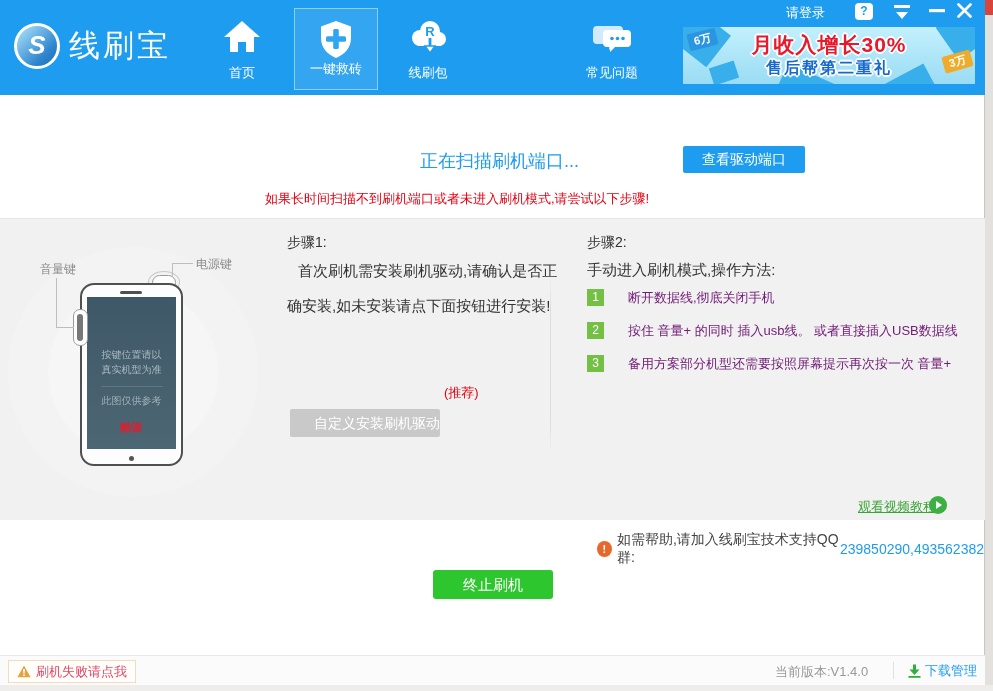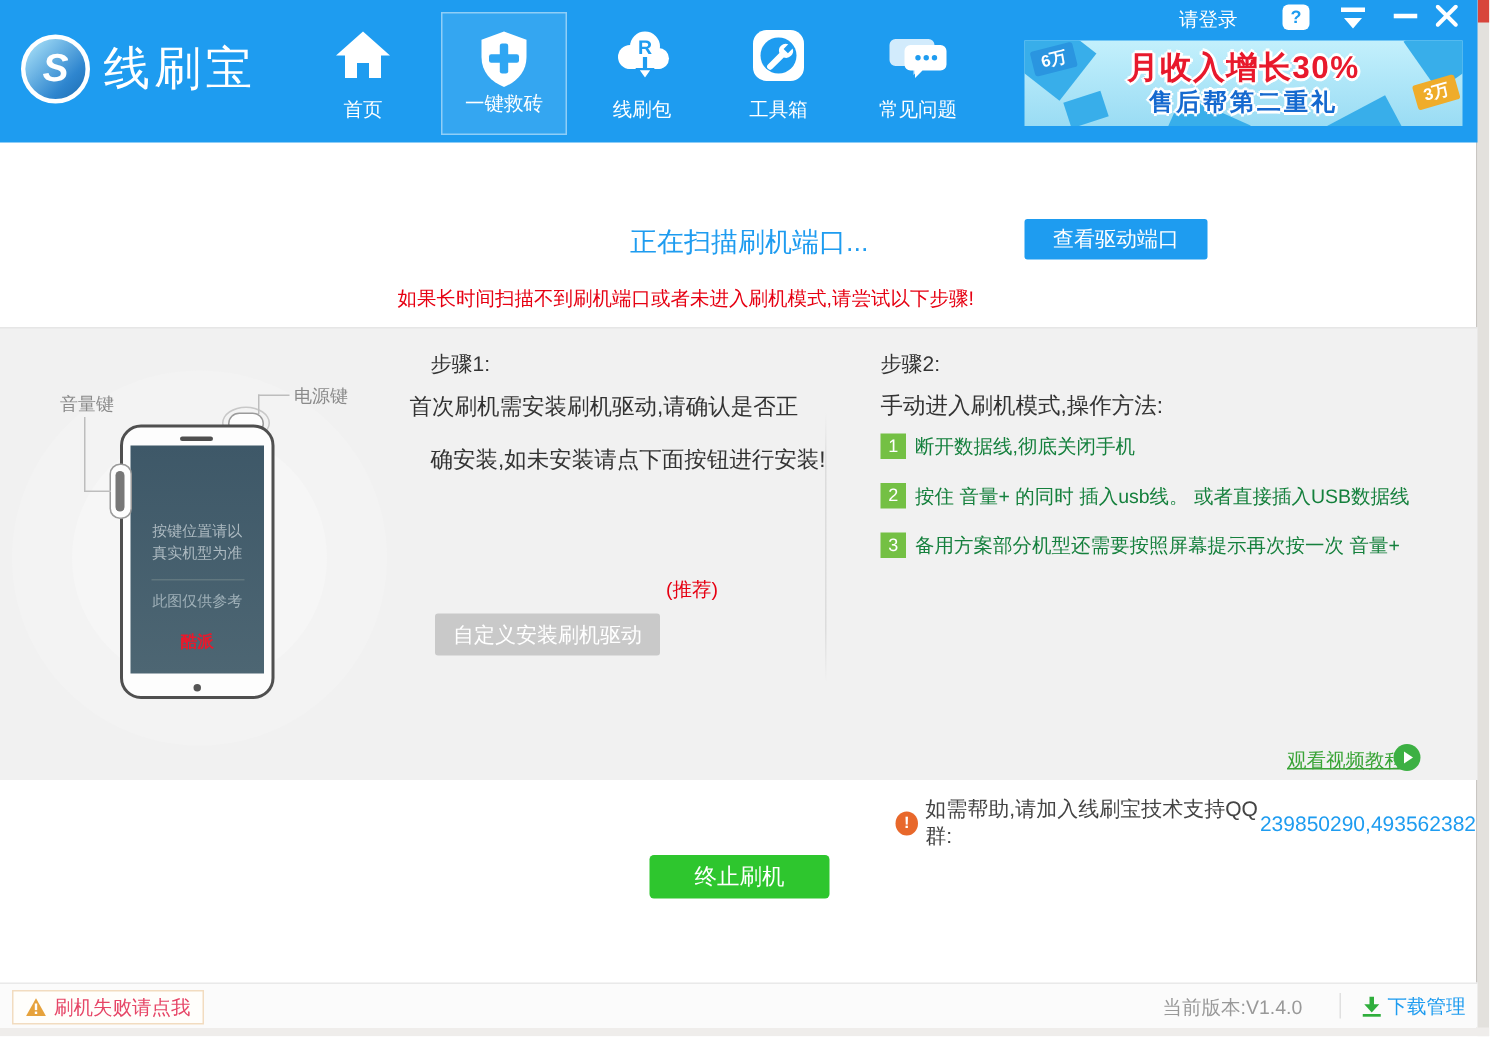--- a/index.html
+++ b/index.html
@@ -70,27 +70,27 @@
   .conn { position:absolute; background:#bdbdbd; }
   .conn-v1 { left:56px; top:278px; width:1px; height:50px; }
   .conn-v2 { left:56px; top:327px; width:18px; height:1px; }
   .conn-p1 { left:172px; top:263px; width:21px; height:1px; }
   .conn-p2 { left:172px; top:263px; width:1px; height:13px; }
 
   .col-title { position:absolute; font-size:14px; color:#333; }
   .step1-line { position:absolute; font-size:15px; color:#333; }
   .btn-auto { position:absolute; left:290px; top:372px; width:150px; height:28px; background:#1e9cf0; color:#fff; font-size:14px; text-align:center; line-height:28px; border-radius:2px; cursor:pointer; }
   .recommend { position:absolute; left:444px; top:384px; font-size:13px; color:#e60012; }
-  .btn-custom { position:absolute; left:290px; top:409px; width:150px; height:28px; background:#c9c9c9; color:#fff; font-size:14px; text-align:center; line-height:28px; border-radius:2px; cursor:pointer; }
+  .btn-custom { position:absolute; left:290px; top:409px; width:150px; height:28px; background:#c9c9c9; color:#fff; font-size:14px; text-align:right; line-height:28px; border-radius:2px; cursor:pointer; }
 
   .col-divider { position:absolute; left:550px; top:275px; width:1px; height:180px; background:linear-gradient(180deg,rgba(0,0,0,0),#dcdcdc 20%,#dcdcdc 80%,rgba(0,0,0,0)); }
 
   .step-row { position:absolute; left:587px; display:flex; align-items:flex-start; }
   .step-badge { width:17px; height:17px; background:#74c044; color:#fff; font-size:12px; text-align:center; line-height:17px; flex:0 0 17px; }
-  .step-text { margin-left:6px; font-size:13px; color:#15803d; line-height:17px; }
+  .step-text { margin-left:24px; font-size:13px; color:#701a75; line-height:17px; }
 
   .video-link { position:absolute; left:858px; top:498px; font-size:13px; color:#3aa437; text-decoration:underline; cursor:pointer; }
   .video-play { position:absolute; left:929px; top:496px; width:18px; height:18px; border-radius:50%; background:#3cb043; cursor:pointer; }
   .video-play::after { content:""; position:absolute; left:7px; top:5px; border-left:6px solid #fff; border-top:4px solid transparent; border-bottom:4px solid transparent; }
 
   
   .help-row { position:absolute; left:597px; top:531px; display:flex; align-items:center; font-size:14px; color:#444; }
   .help-bang { width:16px; height:16px; border-radius:50%; background:#e8682b; color:#fff; font-size:11px; font-weight:bold; text-align:center; line-height:16px; margin-right:5px; }
   .help-qq { color:#1e9cf0; cursor:pointer; }
   .btn-stop { position:absolute; left:433px; top:570px; width:120px; height:29px; background:#2ec62e; color:#fff; font-size:15px; text-align:center; line-height:29px; border-radius:3px; cursor:pointer; }
@@ -151,28 +151,20 @@
           <circle cx="23" cy="15" r="10" fill="#fff"></circle>
           <circle cx="32" cy="23" r="7" fill="#fff"></circle>
           <rect x="8" y="20" width="29" height="10" rx="5" fill="#fff"></rect>
           <text x="23" y="20" font-size="13" font-weight="bold" fill="#1e9cf0" text-anchor="middle">R</text>
           <rect x="21.6" y="22" width="2.8" height="9" fill="#1e9cf0"></rect>
           <path d="M18 30 L28 30 L23 37 Z" fill="#fff" stroke="#1e9cf0" stroke-width="1.5"></path>
         </svg>
         <div class="nav-label">线刷包</div>
       </div>
 
-      <div class="nav-item" style="left:477px;">
-        <svg class="nav-icon" viewBox="0 0 42 42">
-          <rect x="4" y="4" width="34" height="34" rx="9" fill="#fff"></rect>
-          <circle cx="21" cy="21" r="12" fill="#1e9cf0"></circle>
-          <path d="M27.5 13.5 a4.6 4.6 0 0 0 -5.9 5.9 l-7.6 7.6 a2 2 0 0 0 2.9 2.9 l7.6 -7.6 a4.6 4.6 0 0 0 5.9 -5.9 l-3.1 3.1 -2.9 -2.9 Z" fill="#fff"></path>
-        </svg>
-        <div class="nav-label">工具箱</div>
-      </div>
 
       <div class="nav-item" style="left:570px;">
         <svg class="nav-icon" viewBox="0 0 42 42">
           <path d="M6 10 h22 a4 4 0 0 1 4 4 v10 a4 4 0 0 1 -4 4 h-4 l-6 6 v-6 h-12 a4 4 0 0 1 -4 -4 v-10 a4 4 0 0 1 4 -4 Z" fill="#fff" opacity="0.8"></path>
           <path d="M16 14 h20 a4 4 0 0 1 4 4 v9 a4 4 0 0 1 -4 4 h-12 l-5 5 v-5 h-3 a4 4 0 0 1 -4 -4 v-9 a4 4 0 0 1 4 -4 Z" fill="#fff"></path>
           <circle cx="21" cy="22.5" r="1.8" fill="#1e9cf0"></circle>
           <circle cx="26.5" cy="22.5" r="1.8" fill="#1e9cf0"></circle>
           <circle cx="32" cy="22.5" r="1.8" fill="#1e9cf0"></circle>
         </svg>
         <div class="nav-label">常见问题</div>
@@ -227,21 +219,21 @@
     <div class="vol-outer"></div>
     <div class="vol-inner"></div>
     <div class="phone-label lbl-volume">音量键</div>
     <div class="phone-label lbl-power">电源键</div>
     <div class="conn conn-v1"></div>
     <div class="conn conn-v2"></div>
     <div class="conn conn-p1"></div>
     <div class="conn conn-p2"></div>
 
     <div class="col-title" style="left:287px; top:234px;">步骤1:</div>
-    <div class="step1-line" style="left:273px; top:262px;">首次刷机需安装刷机驱动,请确认是否正</div>
+    <div class="step1-line" style="left:298px; top:262px;">首次刷机需安装刷机驱动,请确认是否正</div>
     <div class="step1-line" style="left:287px; top:297px;">确安装,如未安装请点下面按钮进行安装!</div>
     <div class="recommend">(推荐)</div>
     <div class="btn-custom">自定义安装刷机驱动</div>
 
     <div class="col-divider"></div>
 
     <div class="col-title" style="left:587px; top:234px;">步骤2:</div>
     <div class="step1-line" style="left:587px; top:261px;">手动进入刷机模式,操作方法:</div>
     <div class="step-row" style="top:289px; width:380px;">
       <div class="step-badge">1</div>

